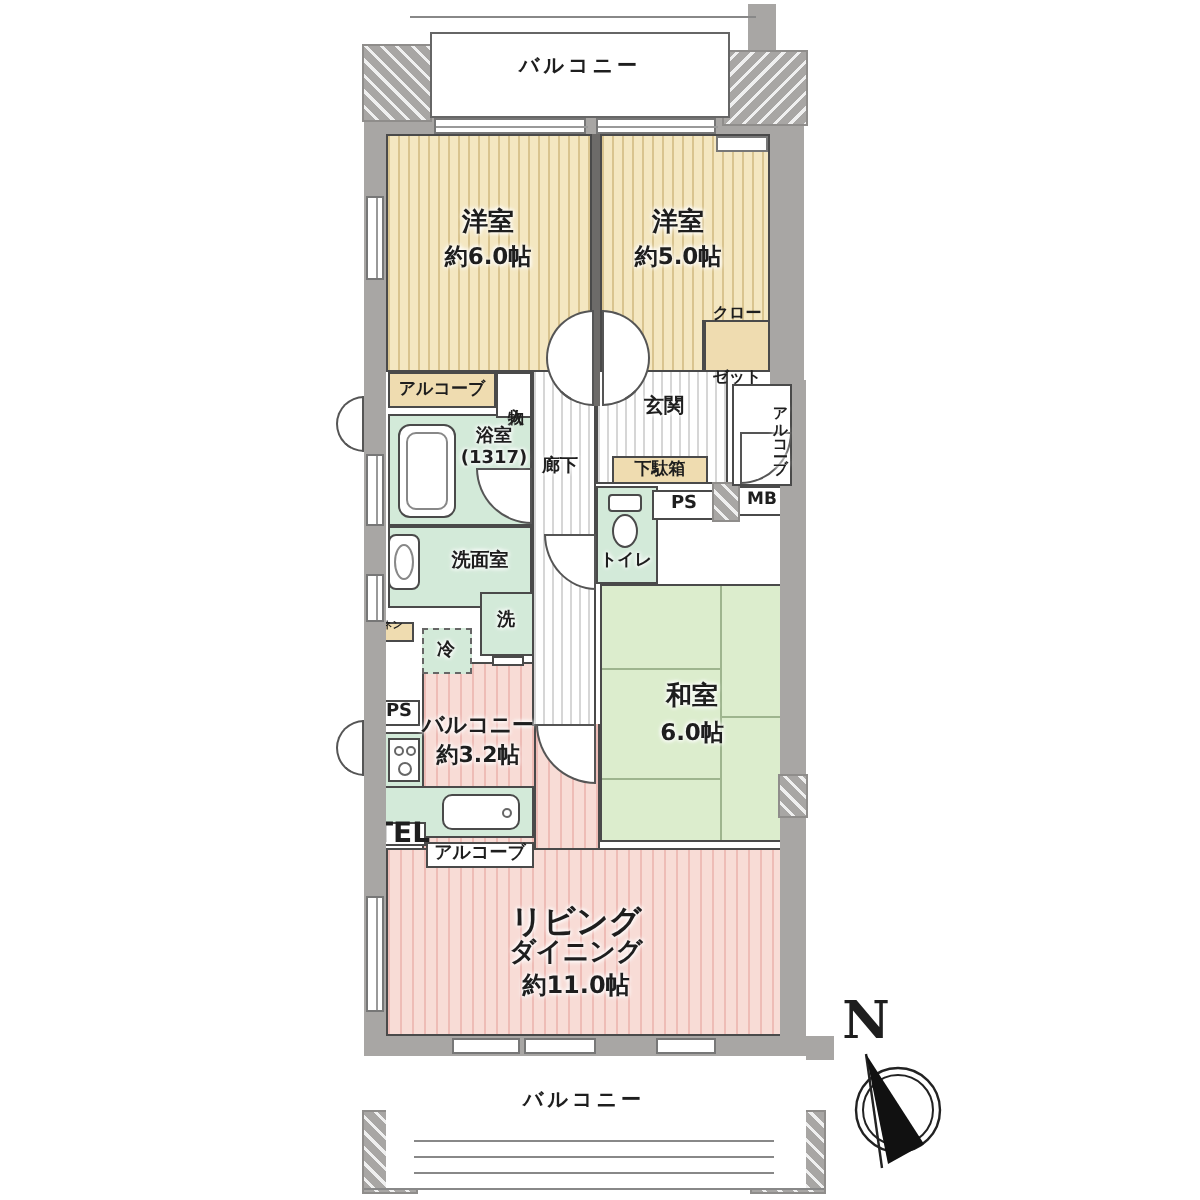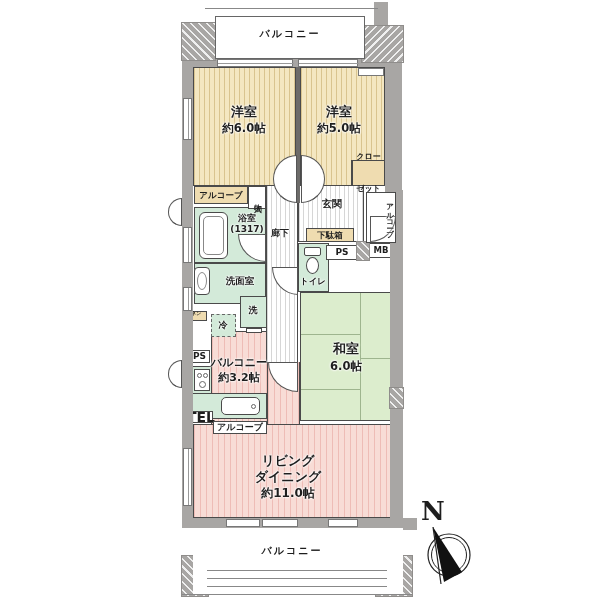--- a/index.html
+++ b/index.html
@@ -164,21 +164,21 @@
   <div class="lbl" style="left:247px;top:230px;font-size:9px;">(1317)</div>
   <div class="lbl" style="left:280px;top:234px;font-size:9px;">廊下</div>
   <div class="lbl" style="left:313px;top:281px;font-size:8.5px;">トイレ</div>
   <div class="lbl" style="left:240px;top:281px;font-size:9.5px;">洗面室</div>
   <div class="lbl" style="left:253px;top:311px;font-size:9px;">洗</div>
   <div class="lbl" style="left:223px;top:326px;font-size:9px;">冷</div>
   <div class="lbl" style="left:239px;top:363px;font-size:11px;">バルコニー</div>
   <div class="lbl" style="left:239px;top:378px;font-size:11px;">約3.2帖</div>
   <div class="lbl" style="left:346px;top:349px;font-size:13px;">和室</div>
   <div class="lbl" style="left:346px;top:366px;font-size:11.5px;text-align:right;">6.0帖</div>
-  <div class="lbl" style="left:288px;top:461px;font-size:13px;">リビング</div>
+  <div class="lbl" style="left:288px;top:461px;font-size:16px;">リビング</div>
   <div class="lbl" style="left:288px;top:477px;font-size:13px;">ダイニング</div>
   <div class="lbl" style="left:288px;top:493px;font-size:12px;">約11.0帖</div>
   <div class="lbl" style="left:292px;top:551px;font-size:10px;letter-spacing:2px;">バルコニー</div>
 
   <div class="abs" style="left:408px;top:488px;width:90px;height:110px;">
     <div class="lbl" style="left:25px;top:23px;font-size:26px;font-family:'DejaVu Serif','Liberation Serif',serif;font-weight:600;text-shadow:none;">N</div>
     <svg width="90" height="110" viewBox="0 0 90 110" style="position:absolute;left:0;top:0;">
       <circle cx="41" cy="67" r="21" fill="none" stroke="#222" stroke-width="1.2"></circle>
       <circle cx="41" cy="67" r="17.5" fill="none" stroke="#222" stroke-width="1"></circle>
       <line x1="25" y1="39" x2="33" y2="96" stroke="#222" stroke-width="1.2"></line>

